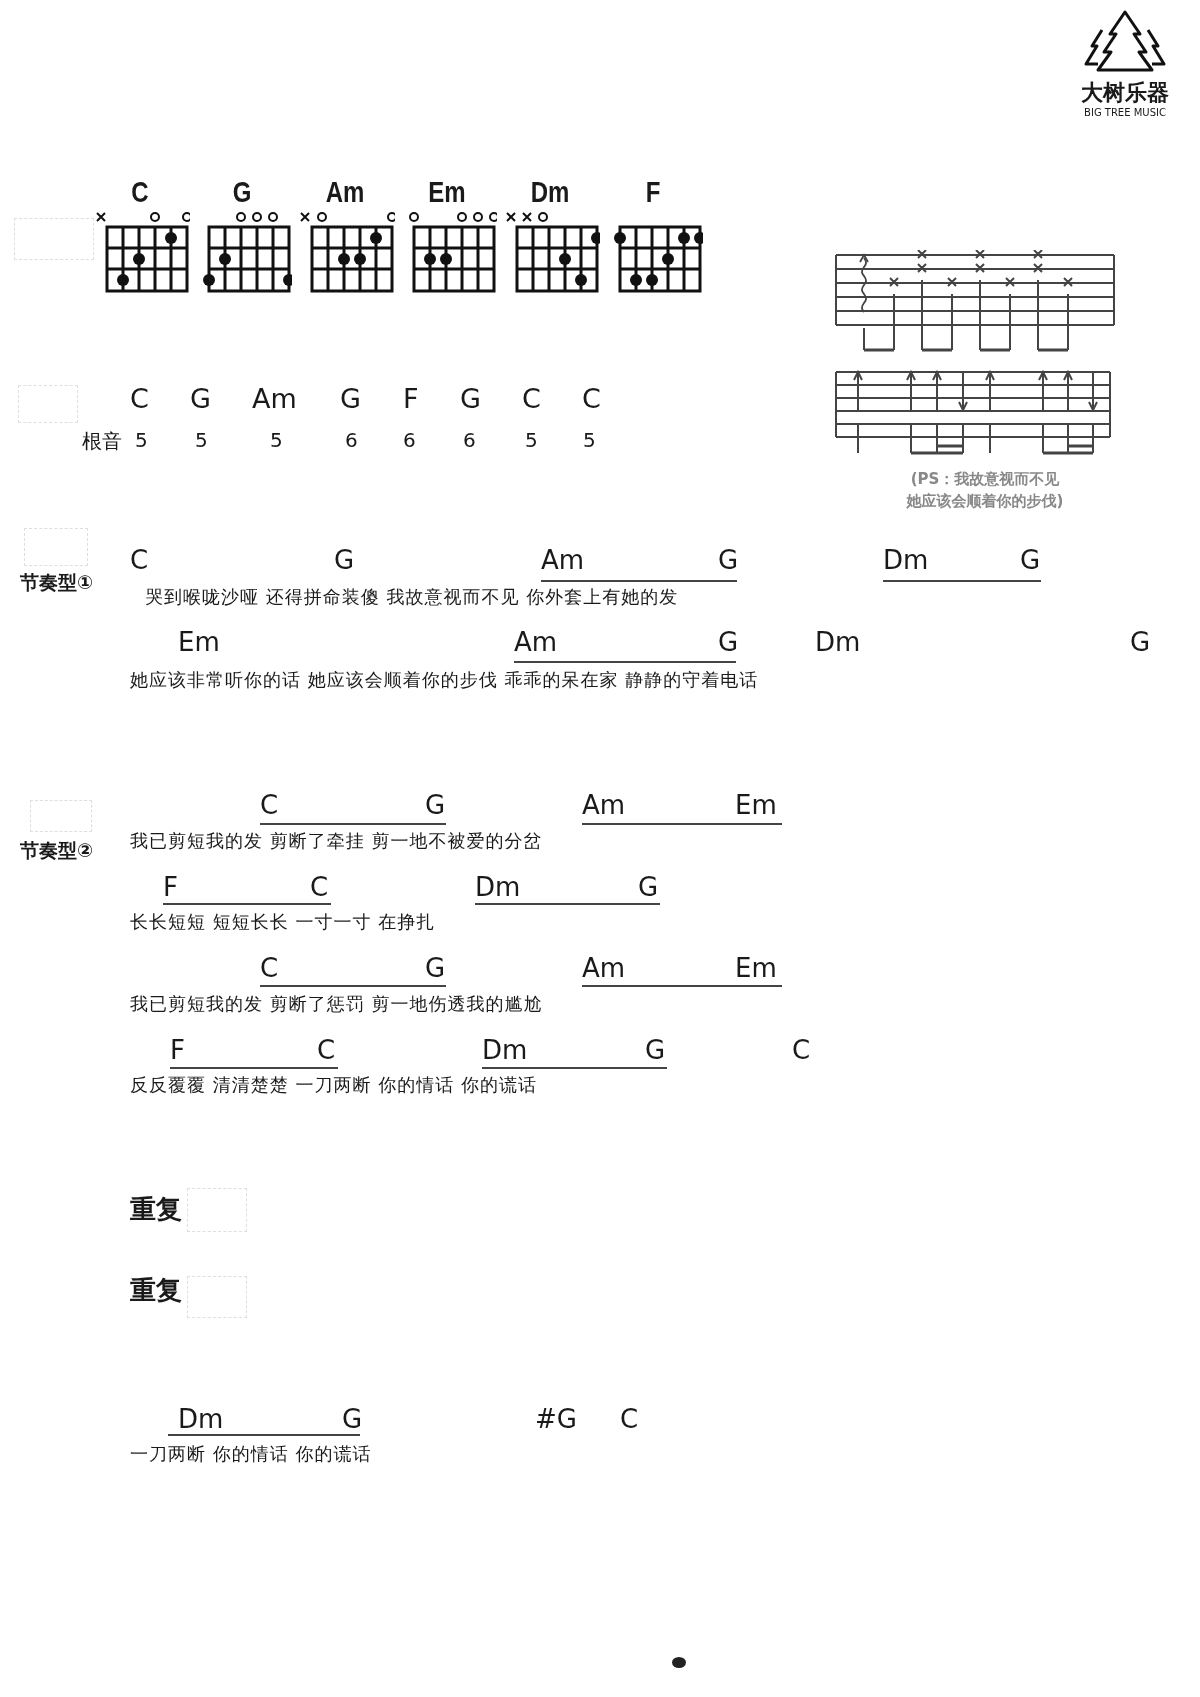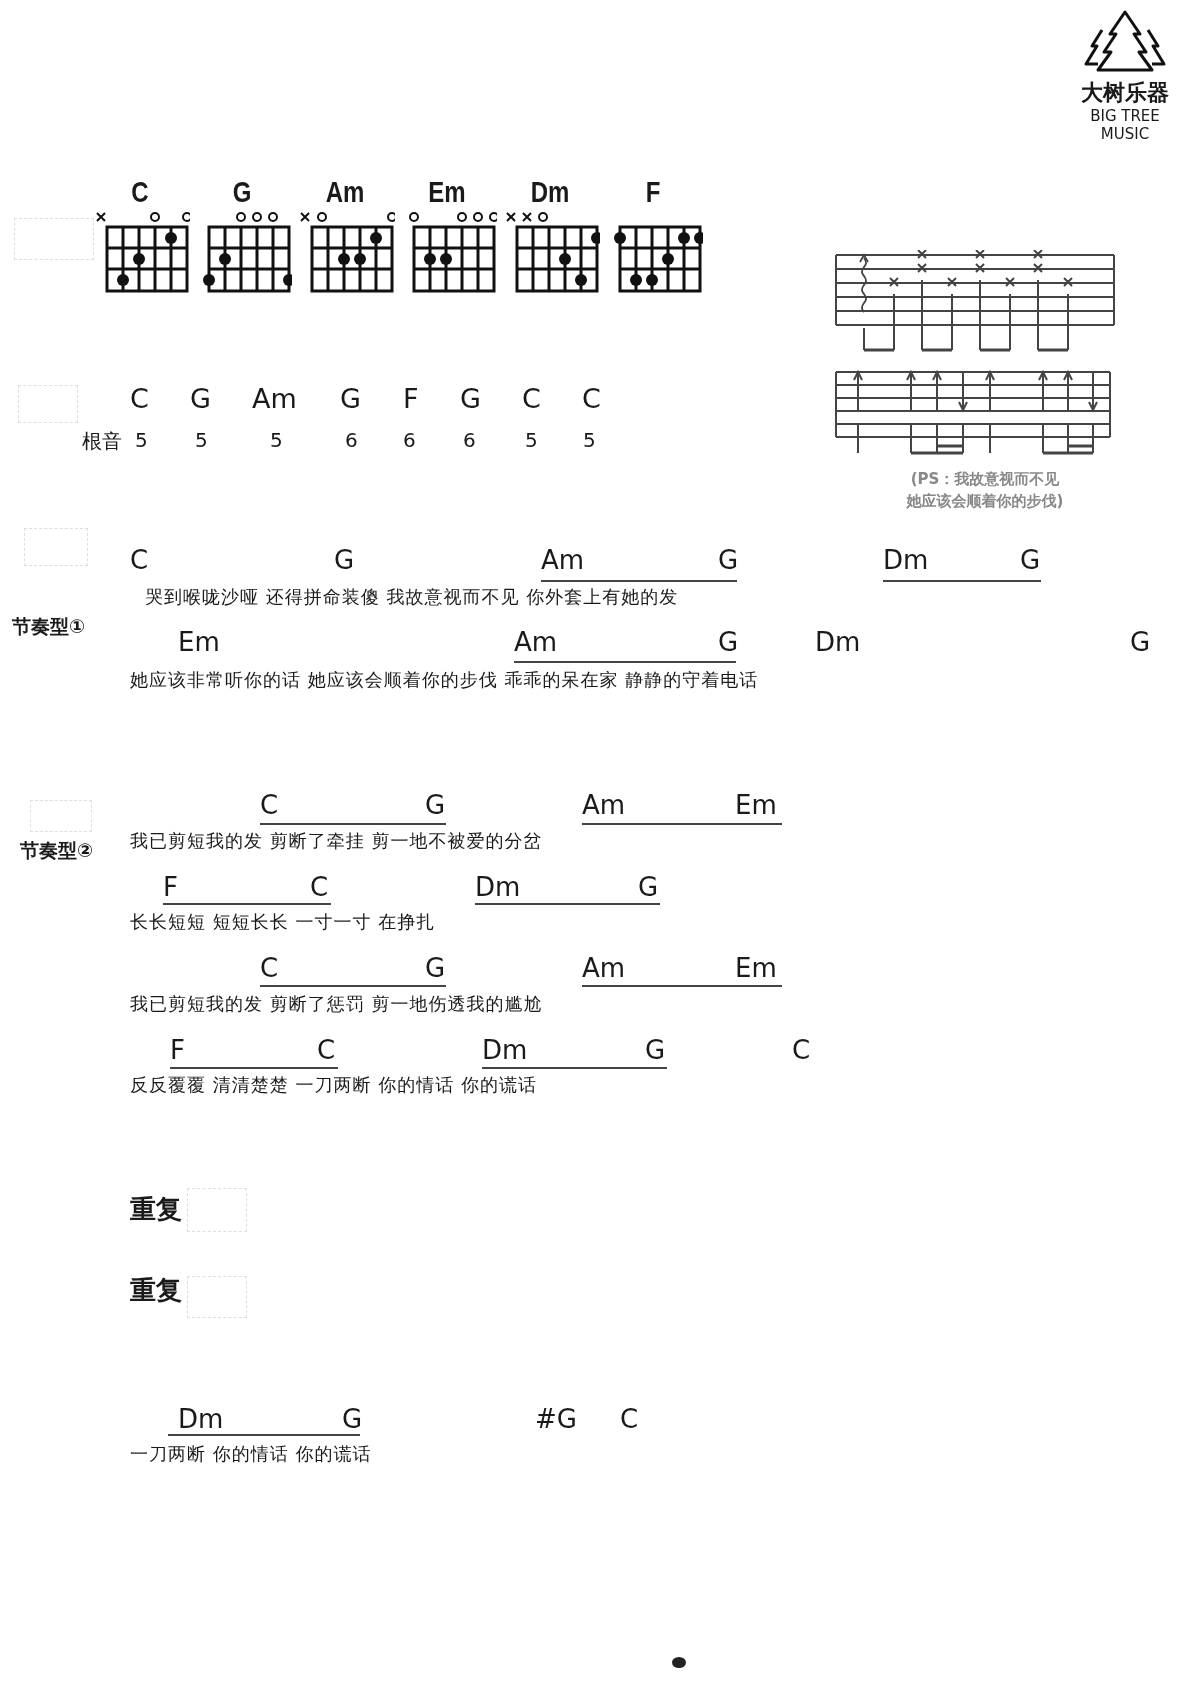--- a/index.html
+++ b/index.html
@@ -2,21 +2,21 @@
 <html><head>
 <meta charset="utf-8">
 <style>
   html, body { margin:0; padding:0; background:#ffffff; }
   body { width:1200px; height:1697px; position:relative; overflow:hidden;
          font-family:"DejaVu Sans", sans-serif; color:#1a1a1a; }
   .abs { position:absolute; }
   
   .logo { left:1065px; top:8px; width:120px; height:110px; text-align:center; }
   .logo-cn { font-size:22px; font-weight:bold; letter-spacing:0px; margin-top:-4px; display:block; }
-  .logo-en { font-size:15px; display:block; margin-top:-1px; }
+  .logo-en { font-size:10px; display:block; margin-top:-1px; }
   
   .chord { width:90px; height:130px; }
   .chord-name { position:absolute; left:0; width:100%; top:0; text-align:center;
                 font-family:"Liberation Sans Narrow","Liberation Sans", sans-serif; font-size:30px; font-weight:bold; transform:scaleX(0.8); }
   .chord svg { position:absolute; left:0; top:36px; }
   
   .prog-chord { font-family:"DejaVu Sans", sans-serif; font-size:27px; top:383px; }
   .root { font-size:20px; top:428px; }
   
   .chordline { font-size:26px; font-family:"DejaVu Sans", sans-serif; }
@@ -267,21 +267,21 @@
 <span class="abs root" style="left:135px;">5</span>
 <span class="abs root" style="left:195px;">5</span>
 <span class="abs root" style="left:270px;">5</span>
 <span class="abs root" style="left:345px;">6</span>
 <span class="abs root" style="left:403px;">6</span>
 <span class="abs root" style="left:463px;">6</span>
 <span class="abs root" style="left:525px;">5</span>
 <span class="abs root" style="left:583px;">5</span>
 
 <div class="abs faint" style="left:24px;top:528px;width:62px;height:36px;"></div>
-<span class="abs label" style="left:12px;top:570px;margin-top:44px;">节奏型①</span>
+<span class="abs label" style="left:20px;top:570px;">节奏型①</span>
 
 <span class="abs chordline" style="left:130px;top:545px;">C</span>
 <span class="abs chordline" style="left:334px;top:545px;">G</span>
 <span class="abs chordline" style="left:541px;top:545px;">Am</span>
 <span class="abs chordline" style="left:718px;top:545px;">G</span>
 <div class="abs uline" style="left:541px;top:580px;width:196px;"></div>
 <span class="abs chordline" style="left:883px;top:545px;">Dm</span>
 <span class="abs chordline" style="left:1020px;top:545px;">G</span>
 <div class="abs uline" style="left:883px;top:580px;width:158px;"></div>
 <span class="abs lyric" style="left:145px;top:585px;">哭到喉咙沙哑   还得拼命装傻   我故意视而不见   你外套上有她的发</span>

